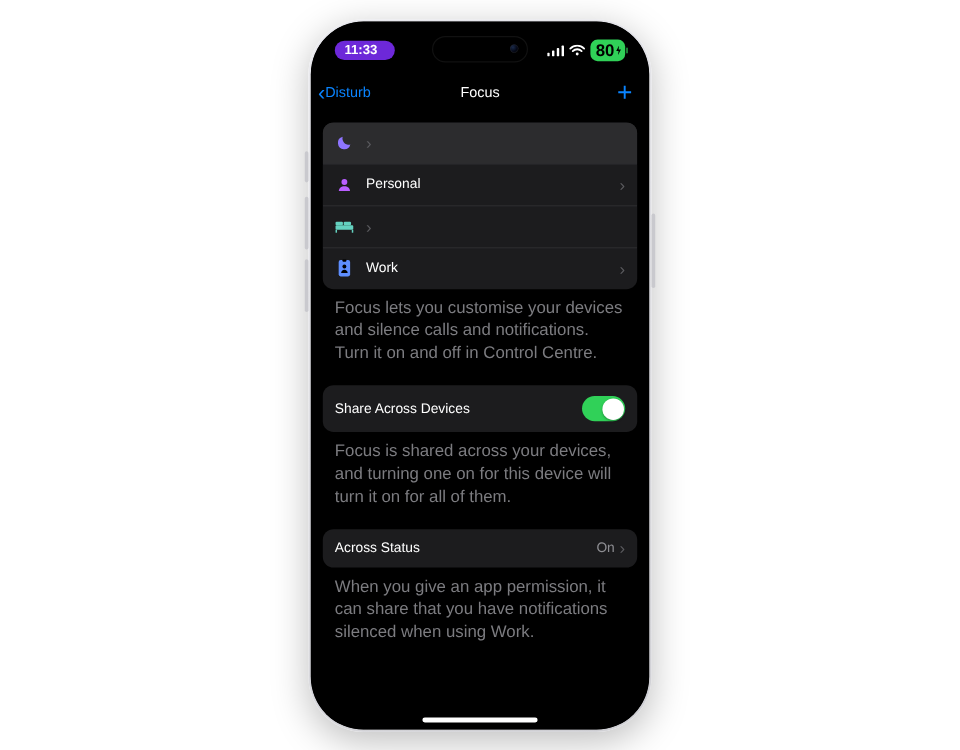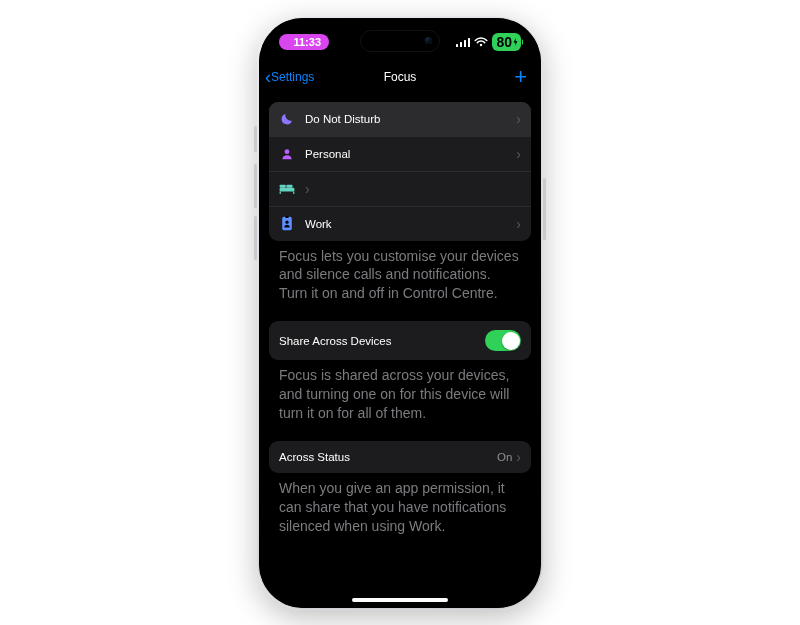--- a/index.html
+++ b/index.html
@@ -77,28 +77,28 @@
     justify-content:flex-end;
     padding-right:7px;
     box-sizing:border-box;
   }
   .dynamic-island .cam {
     width: 7px; height: 7px; border-radius: 50%;
     background: radial-gradient(circle at 35% 35%, #1a2a4a 0%, #030613 55%, #000 100%);
     box-shadow: inset 0 0 1px rgba(255,255,255,0.25);
   }
   .time-pill {
-    background: #d946ef;
+    background: #6d28d9;
     color: #fff;
     padding: 2px 8px;
     border-radius: 10px;
     font-weight: 600;
     font-size: 11px;
     min-width: 34px;
-    text-align: right;
+    text-align: left;
   }
   .status-right {
     display: flex;
     align-items: center;
     gap: 4px;
   }
   .signal-icon, .wifi-icon {
     display: inline-block;
   }
   .battery-pill {
@@ -289,38 +289,37 @@
             <svg width="5" height="8" viewBox="0 0 6 10">
               <path d="M3.5 0 L0.5 5.5 H3 L2.2 10 L5.5 4 H3 Z" fill="#000"></path>
             </svg>
           </span>
         </div>
       </div>
 
       <div class="nav-bar">
         <div class="back-btn">
           <span class="back-chevron">‹</span>
-          <span>Settings</span>
+          <span>Disturb</span>
         </div>
         <div class="nav-title">Focus</div>
         <div class="add-btn">
           <span>+</span>
         </div>
       </div>
 
       <div class="content">
 
         <div class="group" id="modes-group">
             <div class="row highlight">
               <span class="row-icon">
                 <svg width="14" height="14" viewBox="0 0 24 24">
                   <path d="M20.5 14.5A9 9 0 0 1 9.5 3.5 9 9 0 1 0 20.5 14.5z" fill="#8e75ff"></path>
                 </svg>
               </span>
-              <span class="row-label">Do Not Disturb</span>
               <span class="chevron">›</span>
             </div>
             <div class="row">
               <span class="row-icon">
                 <svg width="14" height="14" viewBox="0 0 24 24">
                   <circle cx="12" cy="8" r="4.2" fill="#b95eff"></circle>
                   <path d="M4 21c0-4.2 3.6-7 8-7s8 2.8 8 7" fill="#b95eff"></path>
                 </svg>
               </span>
               <span class="row-label">Personal</span>

